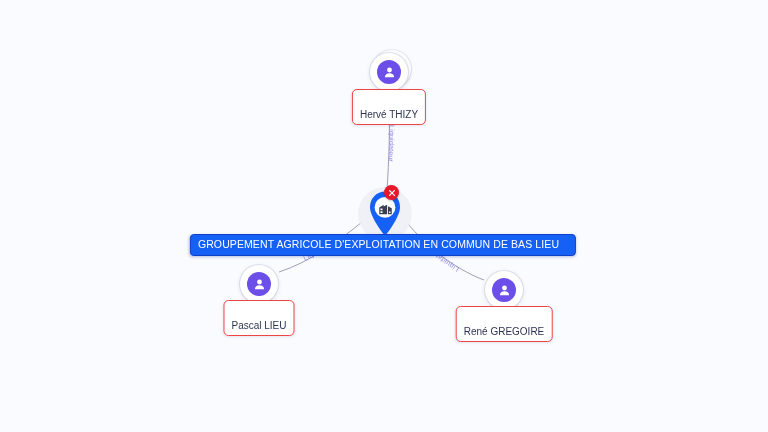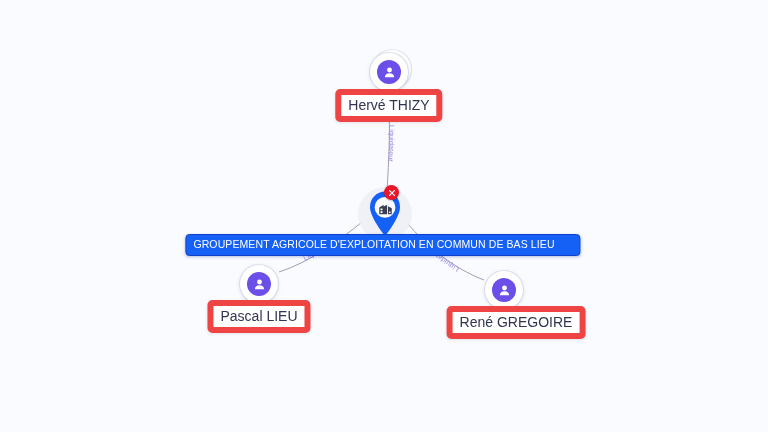--- a/index.html
+++ b/index.html
@@ -73,24 +73,24 @@
     align-items: center;
     justify-content: center;
   }
   .avatar-circle svg { display: block; }
 
   .node-chip {
     position: absolute;
     transform: translateX(-50%);
     white-space: nowrap;
     background: #ffffff;
-    border: 6px solid #ef4444;
+    border: 1px solid #ef4444;
     border-radius: 5px;
-    padding: 3px 7px 4px 7px;
-    font-size: 14px;
+    padding: 20px 7px 4px 7px;
+    font-size: 10px;
     line-height: 1;
     color: #2f3550;
     box-shadow: 0 1px 3px rgba(60, 70, 120, 0.13);
   }
 
   
   .company-node {
     position: absolute;
     width: 0;
     height: 0;
@@ -142,21 +142,21 @@
     position: absolute;
     transform: translateX(-50%);
     white-space: nowrap;
     background: #1560f5;
     border: 1px solid #1040c8;
     border-radius: 4px;
     color: #ffffff;
     font-size: 10.5px;
     line-height: 1;
     letter-spacing: 0.1px;
-    padding: 4px 25px 5px 7px;
+    padding: 4px 16px 5px 7px;
     box-shadow: 0 1px 3px rgba(20, 50, 140, 0.3);
   }
 
   .edge-path {
     fill: none;
     stroke: #9aa0b8;
     stroke-width: 1;
   }
   .edge-label-text {
     font-family: "Liberation Sans", sans-serif;
@@ -222,21 +222,21 @@
   </div>
 
   <div class="person-node" style="left:504px; top:290px;">
     <div class="avatar-halo"></div>
     <div class="avatar-circle">
       <svg width="15" height="15" viewBox="0 0 24 24" fill="#ffffff">
         <circle cx="12" cy="8" r="3.9"></circle>
         <path d="M4.6 19.4c0-4.1 3.3-6.2 7.4-6.2s7.4 2.1 7.4 6.2z"></path>
       </svg>
     </div>
-    <div class="node-chip" style="left:12px; top:16px;">René GREGOIRE</div>
+    <div class="node-chip" style="left:0px; top:16px;">René GREGOIRE</div>
   </div>
 
   <div class="company-node" style="left:385px; top:212px;">
     <div class="company-halo"></div>
 
     <div class="pin">
       <svg width="38" height="48" viewBox="0 0 38 48">
         <path d="M19 47 C19 47 4 28.5 4 18.2 C4 9.2 10.8 2.6 19 2.6
                  C27.2 2.6 34 9.2 34 18.2 C34 28.5 19 47 19 47 Z" fill="#1560f5"></path>
         <circle cx="19" cy="18.4" r="10.4" fill="#ffffff"></circle>

